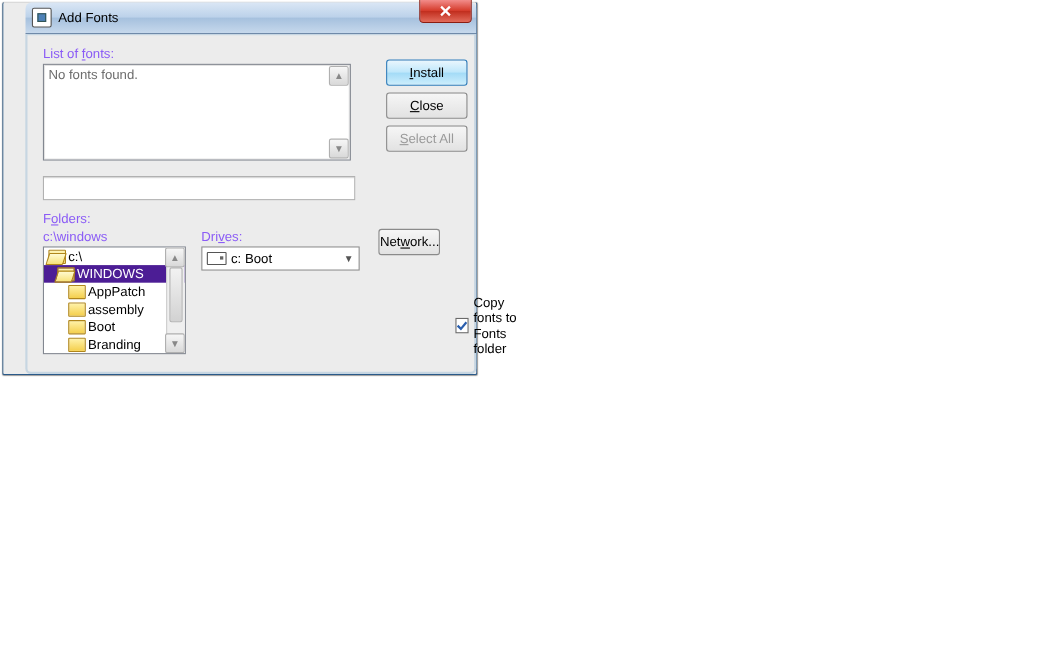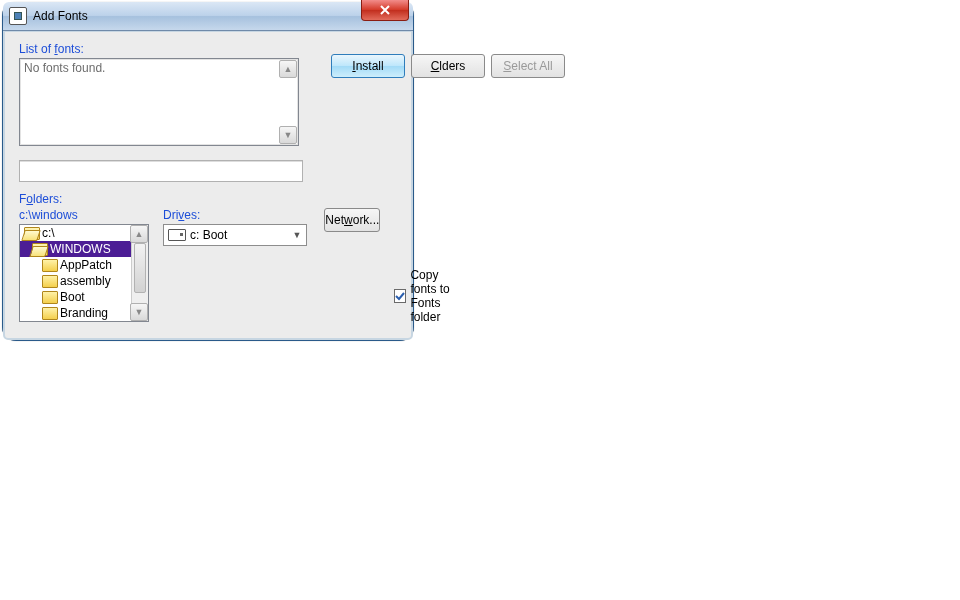--- a/index.html
+++ b/index.html
@@ -9,24 +9,25 @@
     font-size: 12px;
     background: #fff;
     width: 960px;
     height: 600px;
     overflow: hidden;
   }
   .window {
     width: 410px;
     border: 1px solid #2a5a8a;
     border-top: none;
-    border-radius: 14px;
+    border-radius: 2px;
     background: #ececec;
     box-shadow: 0 0 1px rgba(0,0,0,.4);
     margin: 2px 0 0 2px;
+    padding-left: 20px;
   }
   .titlebar {
     height: 28px;
     background: linear-gradient(to bottom,#dbe7f5,#bcd2ea 48%,#a6c1de 52%,#c6d8ec);
     border-top-left-radius: 6px;
     border-top-right-radius: 6px;
     border-bottom: 1px solid #6f8aa9;
     display: flex;
     align-items: center;
     padding-left: 6px;
@@ -62,42 +63,42 @@
   .close-btn svg{width:12px;height:12px;}
   .client {
     padding: 10px 14px 14px 14px;
     background: #ececec;
     border: 2px solid #c7d6e2;
     border-top:1px solid #c7d6e2;
     border-bottom-left-radius:5px;
     border-bottom-right-radius:5px;
   }
   .row { display:flex; }
-  .lbl { color:#1d4ed8; margin-bottom:2px; display:block;}
+  .lbl { color:#8b5cf6; margin-bottom:2px; display:block;}
   .u { text-decoration: underline; }
   .listbox {
     width: 280px;
     height: 88px;
     background:#fff;
     border:1px solid #828790;
     box-shadow: inset 0 0 0 1px #e3e3e3;
     position:relative;
     color:#6d6d6d;
     padding:2px 4px;
     box-sizing:border-box;
   }
   .scroll-up,.scroll-down{
     position:absolute;right:1px;width:16px;height:16px;
     background:linear-gradient(#f6f6f6,#d9d9d9);
     border:1px solid #b0b0b0;border-radius:2px;
     display:flex;align-items:center;justify-content:center;
     color:#888;font-size:9px;
   }
   .scroll-up{top:1px}.scroll-down{bottom:1px}
-  .btncol{margin-left:28px;display:flex;gap:6px;padding-top:12px;}
+  .btncol{margin-left:28px;display:flex;flex-direction:column;gap:6px;padding-top:12px;}
   .btn{
     width:72px;height:22px;
     background:linear-gradient(#f6f6f6,#e2e2e2);
     border:1px solid #8a8a8a;border-radius:3px;
     display:flex;align-items:center;justify-content:center;
     cursor:pointer;
   }
   .btn.primary{
     border:1px solid #2f7dbb;
     background:linear-gradient(#eaf6fd,#bfe7fb 48%,#a3dbf7 52%,#cdeefc);
@@ -160,21 +161,21 @@
           <div class="scroll-up">▲</div>
           <div class="scroll-down">▼</div>
         </div>
         <div class="pathbox"></div>
       </div>
       <div class="btncol">
         <div class="btn primary">
             <span><span class="u">I</span><span>nstall</span></span>
           </div>
         <div class="btn">
-            <span><span class="u">C</span><span>lders</span></span>
+            <span><span class="u">C</span><span>lose</span></span>
           </div>
         <div class="btn disabled">
             <span><span class="u">S</span><span>elect All</span></span>
           </div>
       </div>
     </div>
 
     <div class="section2">
       <span class="lbl folderslbl"><span>F</span><span class="u">o</span><span>lders:</span></span>
       <div class="row3">

